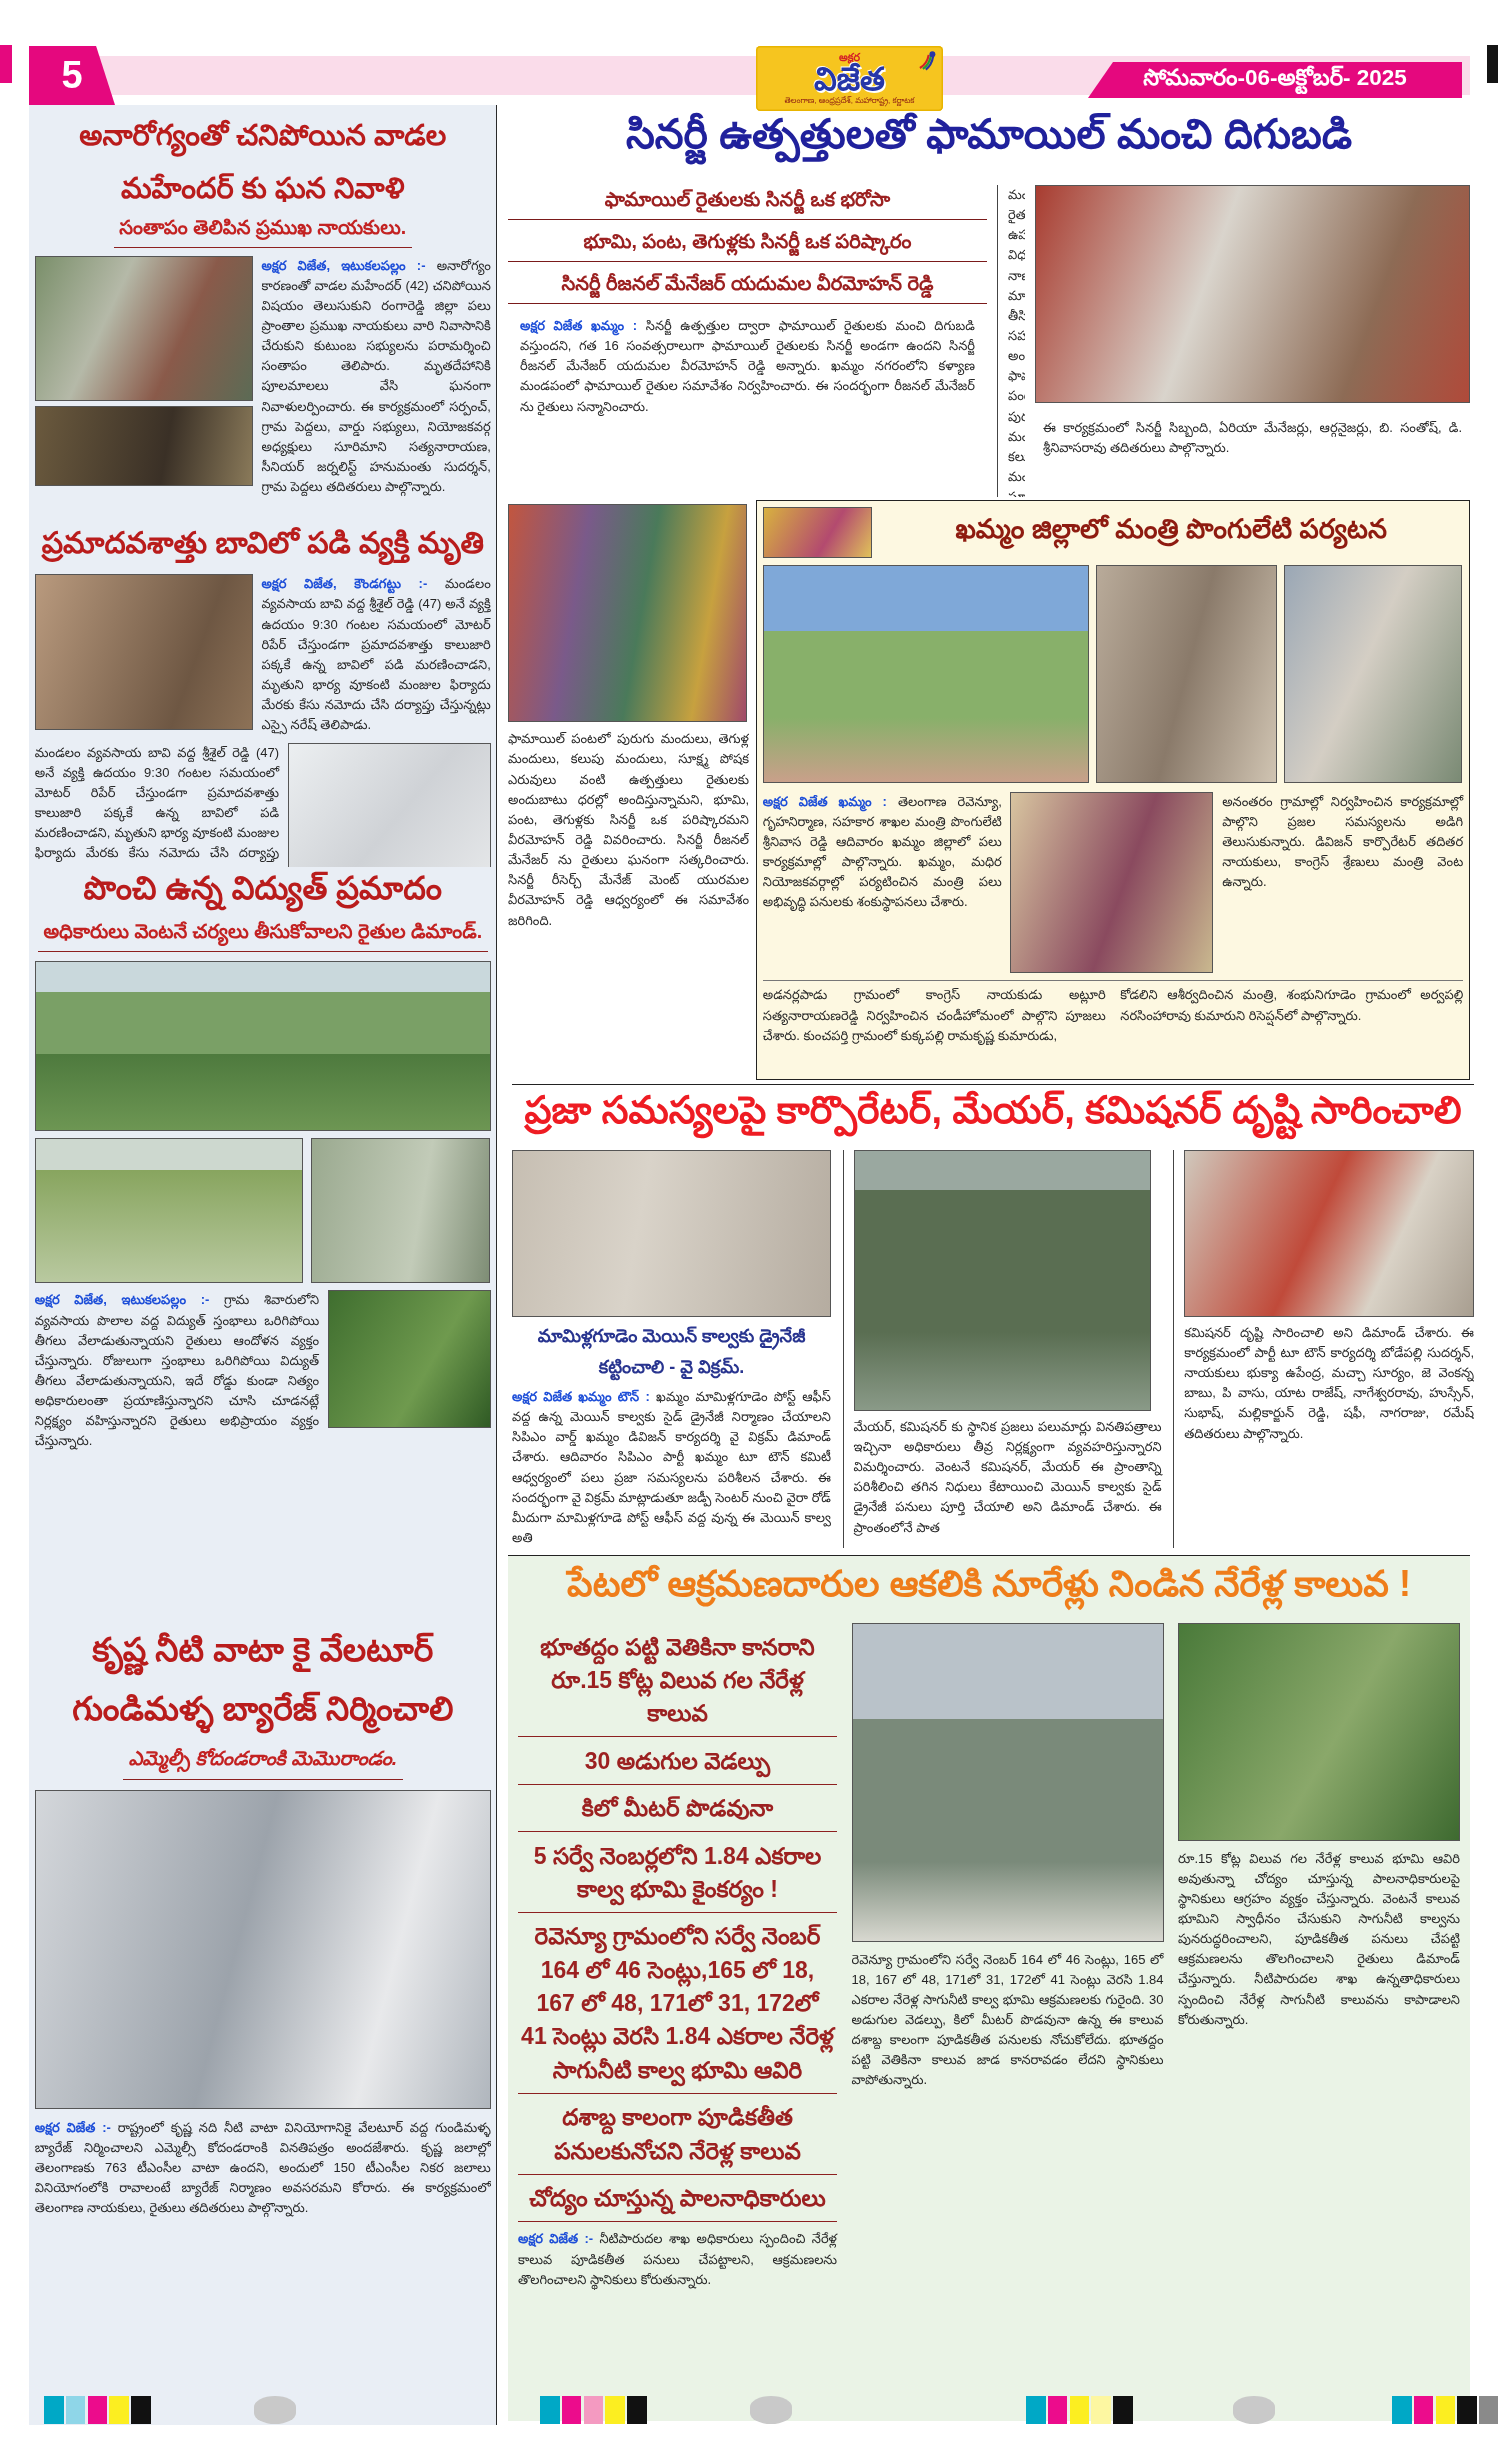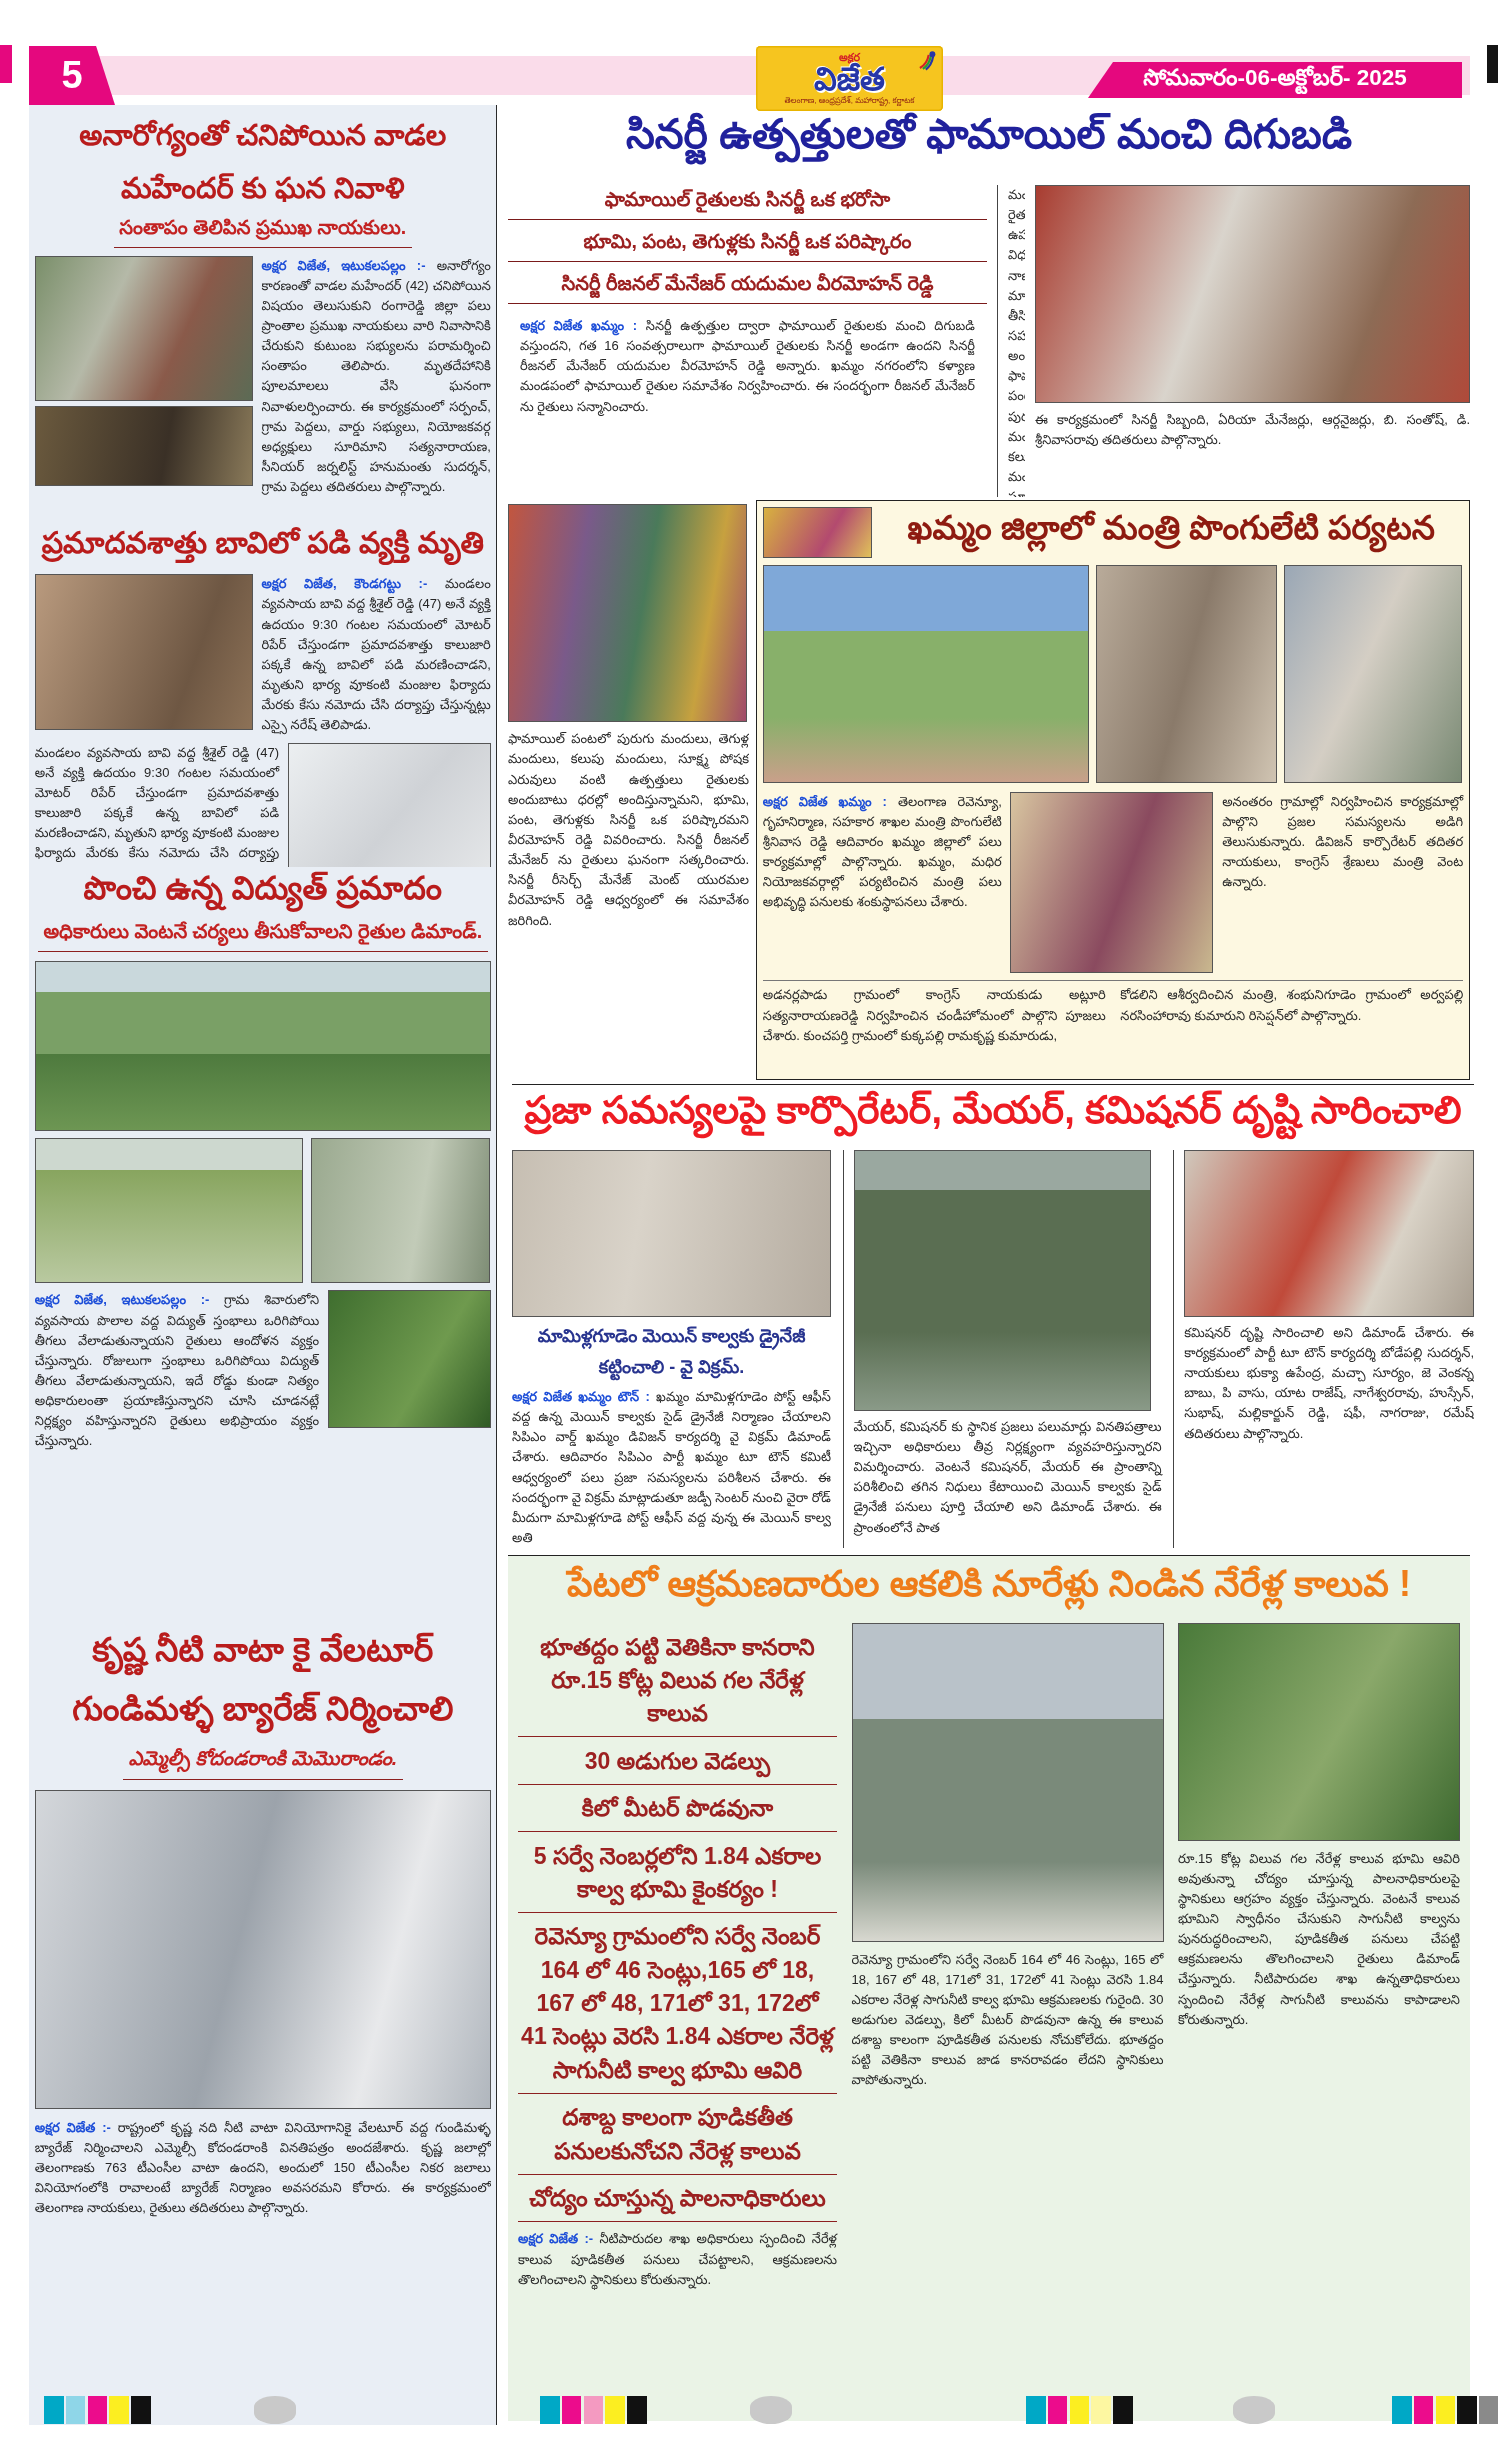--- a/index.html
+++ b/index.html
@@ -66,21 +66,21 @@
   .l-row{display:flex;gap:8.7px;margin-top:7.3px;}
   
   #center{position:absolute;left:508px;top:105px;width:962px;height:2320px;}
   #syn-hl{position:absolute;left:0;top:5.8px;width:962px;font-size:41px;color:#20219c;font-weight:bold;text-align:center;}
   #syn-row{position:absolute;left:0;top:80px;width:962px;height:312px;display:flex;gap:10px;}
   .syn-deck{color:#9c2121;font-size:19.6px;font-weight:bold;text-align:center;line-height:1.5;
             border-bottom:1.5px solid #7a1a1a;padding-bottom:4.4px;margin-bottom:7.3px;}
   #syn-ext{position:absolute;left:0;top:399px;width:241px;height:579px;overflow:hidden;}
   #khm-box{position:absolute;left:248px;top:395px;width:714px;height:580px;background:#fdf8e1;
            border:1.5px solid #222;box-sizing:border-box;padding:5.8px;overflow:hidden;}
-  #khm-hl{font-size:33px;color:#8e1b10;font-weight:bold;text-align:center;flex:1;}
+  #khm-hl{font-size:27px;color:#8e1b10;font-weight:bold;text-align:center;flex:1;}
   #corp{position:absolute;left:4px;top:979px;width:962px;height:470px;border-top:1.5px solid #222;
         box-sizing:border-box;padding-top:4.4px;overflow:hidden;}
   #corp-hl{font-size:38px;color:#ee1c23;font-weight:bold;text-align:center;}
   #green-box{position:absolute;left:0;top:1450px;width:962px;height:866px;background:#eaf3e6;
              border-top:1.5px solid #222;box-sizing:border-box;padding:7.3px 10px;overflow:hidden;}
   #gb-hl{font-size:36px;color:#ef7d1a;font-weight:bold;text-align:center;margin-bottom:10px;}
   .gb-deck{color:#9c2121;font-size:23px;font-weight:bold;text-align:center;line-height:1.45;
            border-bottom:1.5px solid #8d2020;padding:7.3px 2.9px 5.8px;}
   
   .pm-group{position:absolute;top:2396px;height:27.6px;display:flex;gap:2.2px;}
@@ -186,21 +186,21 @@
         <p class="body-txt" style="margin:12px;">
           <span class="dl">అక్షర విజేత ఖమ్మం :</span>
           <span>సినర్జీ ఉత్పత్తుల ద్వారా ఫామాయిల్ రైతులకు మంచి దిగుబడి వస్తుందని, గత 16 సంవత్సరాలుగా ఫామాయిల్ రైతులకు సినర్జీ అండగా ఉందని సినర్జీ రీజనల్ మేనేజర్ యదుమల వీరమోహన్ రెడ్డి అన్నారు. ఖమ్మం నగరంలోని కళ్యాణ మండపంలో ఫామాయిల్ రైతుల సమావేశం నిర్వహించారు. ఈ సందర్భంగా రీజనల్ మేనేజర్ ను రైతులు సన్మానించారు.</span>
         </p>
       </div>
       <div style="flex:1;overflow:hidden;border-left:0.7px solid #444;padding-left:10px;">
         <p class="body-txt" style="margin:0;">మందులు రైతుకు ఉపయోగపడే విధంగా నాణ్యత మాత్రం తీసిపోకుండా సహకారం అందించాలని, ఫామాయిల్ పంటకు పురుగు మందులు, కలుపు మందులు, సూక్ష్మ పోషక విలువలు అందించే ఎరువులు సినర్జీ ద్వారా అందుబాటులో ఉన్నాయని తెలిపారు. దాదాపు 150 రకాల ఉత్పత్తులు రైతులకు చేరువయ్యాయని అన్నారు.</p>
       </div>
       <div style="width:435px;flex:none;display:flex;flex-direction:column;gap:7.3px;">
         <div class="ph ph-synergy" style="width:435px;height:218px;"></div>
-        <p class="body-txt" style="margin:0;">ఈ కార్యక్రమంలో సినర్జీ సిబ్బంది, ఏరియా మేనేజర్లు, ఆర్గనైజర్లు, బి. సంతోష్, డి. శ్రీనివాసరావు తదితరులు పాల్గొన్నారు.</p>
+        <p class="body-txt" style="margin:8px;">ఈ కార్యక్రమంలో సినర్జీ సిబ్బంది, ఏరియా మేనేజర్లు, ఆర్గనైజర్లు, బి. సంతోష్, డి. శ్రీనివాసరావు తదితరులు పాల్గొన్నారు.</p>
       </div>
     </div>
 
     <div id="syn-ext">
       <div class="ph ph-women" style="width:239px;height:218px;"></div>
       <p class="body-txt" style="margin:7.3px 0 0;">ఫామాయిల్ పంటలో పురుగు మందులు, తెగుళ్ల మందులు, కలుపు మందులు, సూక్ష్మ పోషక ఎరువులు వంటి ఉత్పత్తులు రైతులకు అందుబాటు ధరల్లో అందిస్తున్నామని, భూమి, పంట, తెగుళ్లకు సినర్జీ ఒక పరిష్కారమని వీరమోహన్ రెడ్డి వివరించారు. సినర్జీ రీజనల్ మేనేజర్ ను రైతులు ఘనంగా సత్కరించారు. సినర్జీ రీసెర్చ్ మేనేజ్ మెంట్ యురమల వీరమోహన్ రెడ్డి ఆధ్వర్యంలో ఈ సమావేశం జరిగింది.</p>
     </div>
 
     <div id="khm-box">
       <div style="display:flex;align-items:center;gap:7.3px;">

